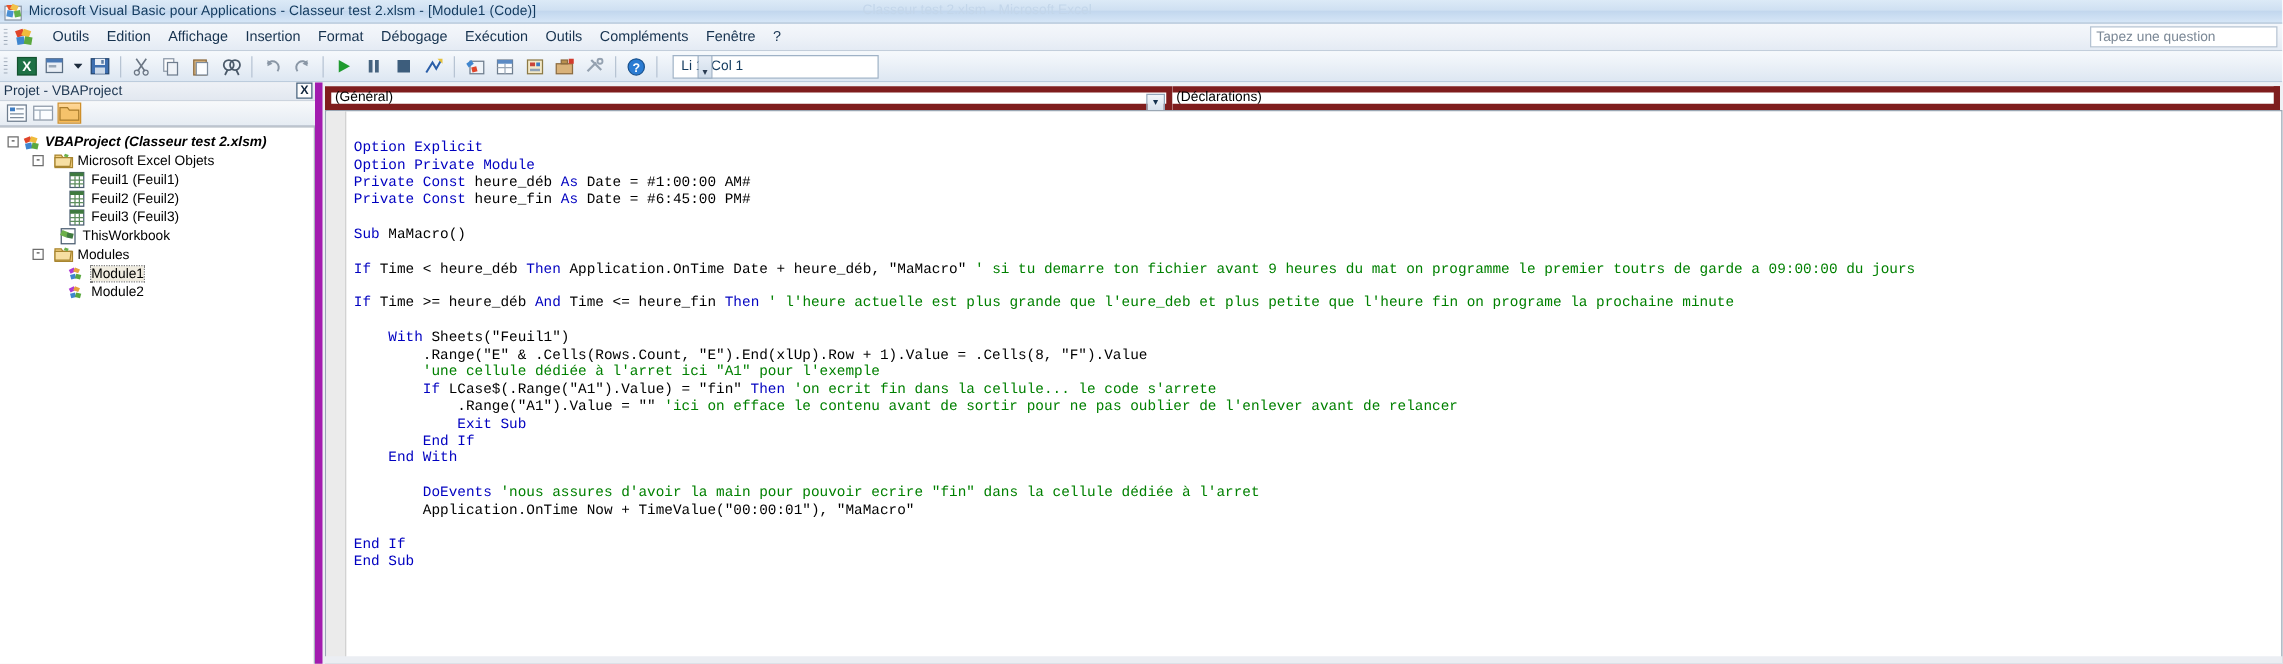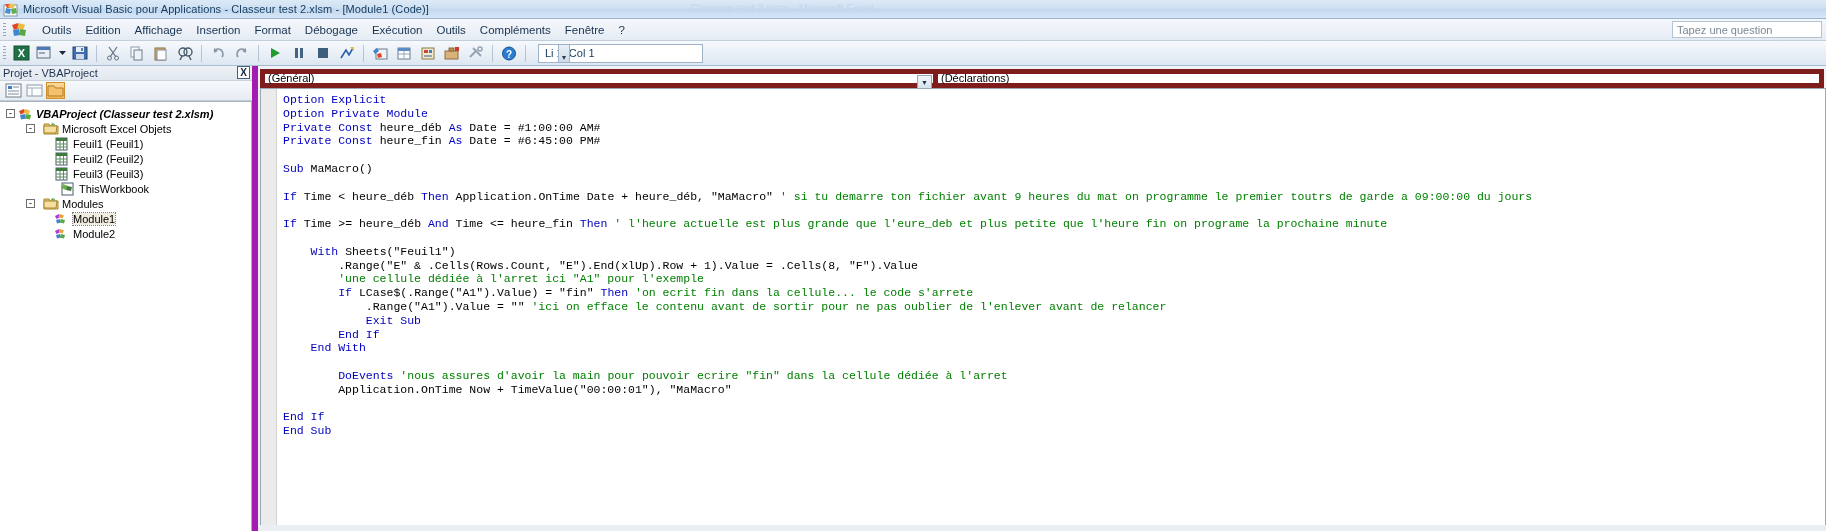--- a/index.html
+++ b/index.html
@@ -183,20 +183,21 @@
     width: 16px; background: #ebebeb;
     border-right: 1px solid #d2d2d2; flex: none;
   }
   #code-text {
     flex: 1;
     font-family: "Liberation Mono", "DejaVu Sans Mono", monospace;
     font-size: 11.5px; line-height: 13.8px;
     padding: 4px 0 0 6px;
     white-space: pre; color: #000000;
     overflow: hidden;
+    margin-top: 19px;
   }
   .kw  { color: #0000c0; }
   .cmt { color: #008000; }
   .txt { color: #000000; text-align: right; }
 
   
   #bottom-strip {
     position: absolute; left: 260px; bottom: 0;
     width: 1566px; height: 6px; background: #ebeef3;
   }
@@ -473,21 +474,21 @@
         <div class="ico">
           <svg width="16" height="14" viewBox="0 0 16 14">
               <rect x="2" y="1" width="11" height="12" fill="#ffffff" stroke="#4a5d70"></rect>
               <rect x="2" y="1" width="11" height="3" fill="#3f7a3f"></rect>
               <path d="M2 7 h11 M2 10 h11 M6 4 v9 M9.5 4 v9" stroke="#5e8e5e"></path>
             </svg>
         </div>
         <div class="tree-label">Feuil3 (Feuil3)</div>
       </div>
 
-      <div class="tree-row" style="padding-left:52px">
+      <div class="tree-row" style="padding-left:39px">
         <div class="dots" style="width:8px"></div>
         <div class="ico">
           <svg width="16" height="14" viewBox="0 0 16 14">
               <rect x="2" y="1" width="11" height="12" fill="#ffffff" stroke="#4a5d70"></rect>
               <path d="M3 2 l5 2 l-2 4 l-5 -2 z" fill="#6cb04a"></path>
               <path d="M7 4 l5 1 l-1 4 l-5 -1 z" fill="#3f7a3f"></path>
             </svg>
         </div>
         <div class="tree-label">ThisWorkbook</div>
       </div>

